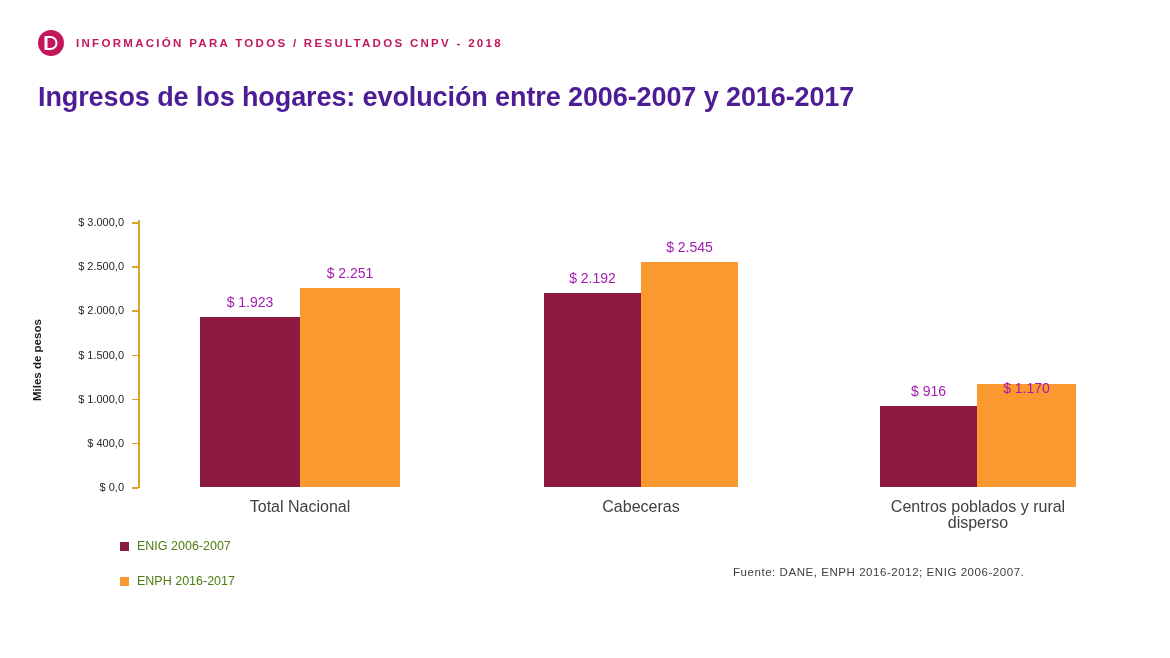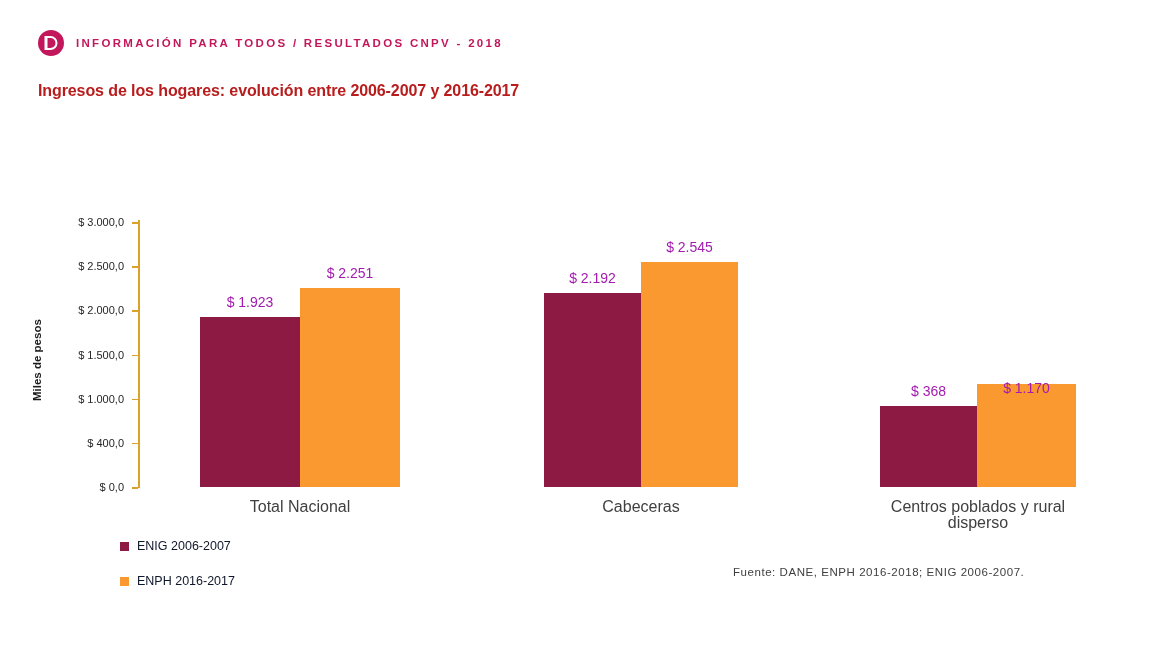--- a/index.html
+++ b/index.html
@@ -49,23 +49,23 @@
     font-weight: bold;
     color: #C2185B;
     letter-spacing: 2.3px;
     white-space: nowrap;
   }
 
   #page-title {
     position: absolute;
     left: 38px;
     top: 82px;
-    font-size: 16px;
+    font-size: 27px;
     font-weight: bold;
-    color: #b91c1c;
+    color: #4c1d95;
     letter-spacing: -0.1px;
     white-space: nowrap;
   }
 
   
   
   #chart-area {
     position: absolute;
     left: 0;
     top: 0;
@@ -157,21 +157,21 @@
     height: 26px;
     margin-bottom: 9px;
   }
   .legend-swatch {
     width: 9px;
     height: 9px;
     flex: none;
   }
   .legend-label {
     font-size: 12.5px;
-    color: #0f172a;
+    color: #4d7c0f;
     white-space: nowrap;
   }
 
   
   #source-note {
     position: absolute;
     left: 733px;
     top: 562px;
     font-size: 11.5px;
     color: #404040;
@@ -218,21 +218,21 @@
   <div id="bars-layer">
       <div class="bar series-a" style="left: 200px; width: 100px; top: 317.135px; height: 169.865px; bottom: auto;"></div>
       <div class="bar-label" style="left: 250px; top: 294.135px;">$ 1.923</div>
       <div class="bar series-b" style="left: 300px; width: 100px; top: 288.162px; height: 198.838px; bottom: auto;"></div>
       <div class="bar-label" style="left: 350px; top: 265.162px;">$ 2.251</div>
       <div class="bar series-a" style="left: 544px; width: 97px; top: 293.373px; height: 193.627px; bottom: auto;"></div>
       <div class="bar-label" style="left: 592.5px; top: 270.373px;">$ 2.192</div>
       <div class="bar series-b" style="left: 641px; width: 97px; top: 262.192px; height: 224.808px; bottom: auto;"></div>
       <div class="bar-label" style="left: 689.5px; top: 239.192px;">$ 2.545</div>
       <div class="bar series-a" style="left: 880px; width: 97px; top: 406.087px; height: 80.9133px; bottom: auto;"></div>
-      <div class="bar-label" style="left: 928.5px; top: 383.087px;">$ 368</div>
+      <div class="bar-label" style="left: 928.5px; top: 383.087px;">$ 916</div>
       <div class="bar series-b" style="left: 977px; width: 99px; top: 383.65px; height: 103.35px; bottom: auto;"></div>
       <div class="bar-label" style="left: 1026.5px; top: 380px;">$ 1.170</div>
     </div>
 
   <div id="labels-layer">
       <div class="cat-label" style="left: 300px; width: 220px;">Total Nacional</div>
       <div class="cat-label" style="left: 641px; width: 220px;">Cabeceras</div>
       <div class="cat-label" style="left: 978px; width: 220px;">Centros poblados y rural
 disperso</div>
     </div>
@@ -244,14 +244,14 @@
       </div>
       <div class="legend-row">
         <span class="legend-swatch" style="background: rgb(249, 153, 47);"></span>
         <span class="legend-label">ENPH 2016-2017</span>
       </div>
     </div>
 
 </div>
 
 <div id="source-note">
-  <div>Fuente: DANE, ENPH 2016-2018; ENIG 2006-2007.</div>
+  <div>Fuente: DANE, ENPH 2016-2012; ENIG 2006-2007.</div>
 </div>
 
 </body></html>

